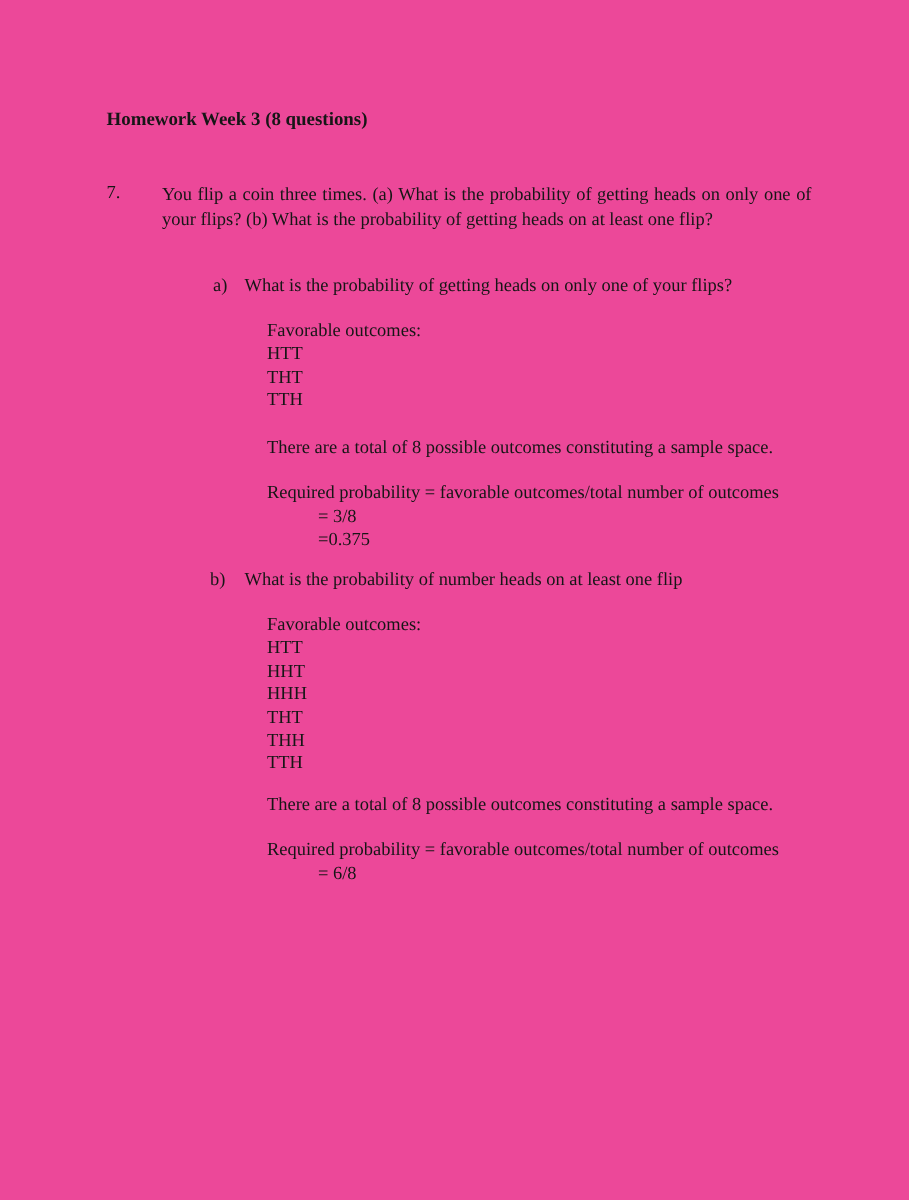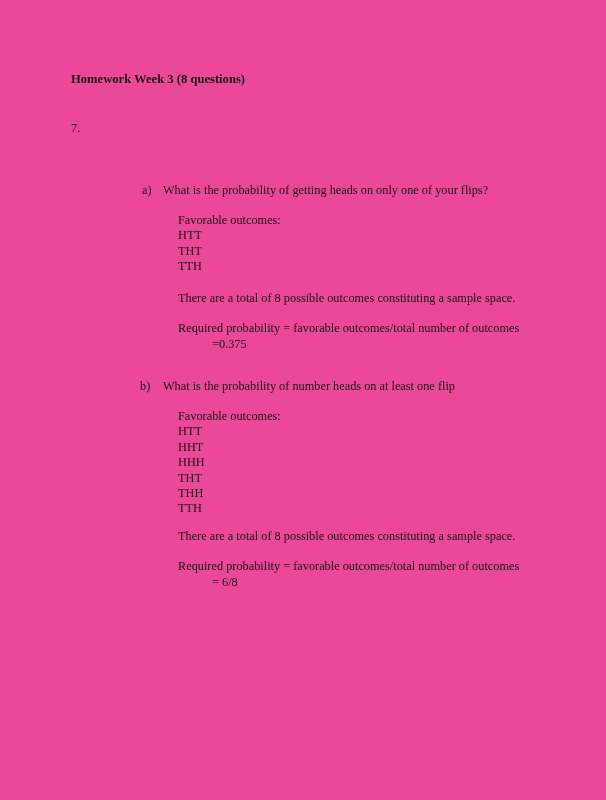--- a/index.html
+++ b/index.html
@@ -70,36 +70,38 @@
 </style>
 </head>
 <body>
 
 <div class="page">
 
   <div class="abs doc-title">Homework Week 3 (8 questions)</div>
 
   <div class="abs q-number">7.</div>
 
+  <div class="abs q-text">You flip a coin three times.  (a) What is the probability of getting heads on only one of your flips?  (b) What is the probability of getting heads on at least one flip?</div>
 
   <div class="abs part-label-a">a)</div>
 
   <div class="abs part-heading-a">What is the probability of getting heads on only one of your flips?</div>
 
   <div class="abs fav-block fav-a">
     <div>Favorable outcomes:</div>
     <div>HTT</div>
     <div>THT</div>
     <div>TTH</div>
   </div>
 
   <div class="abs note note-a">There are a total of 8 possible outcomes constituting a sample space.</div>
 
   <div class="abs calc-block calc-a">
     <div>Required probability = favorable outcomes/total number of outcomes</div>
+    <div class="calc-indent">= 3/8</div>
     <div class="calc-indent">=0.375</div>
   </div>
 
   <div class="abs part-label-b">b)</div>
 
   <div class="abs part-heading-b">What is the probability of number heads on at least one flip</div>
 
   <div class="abs fav-block fav-b">
     <div>Favorable outcomes:</div>
     <div>HTT</div>

